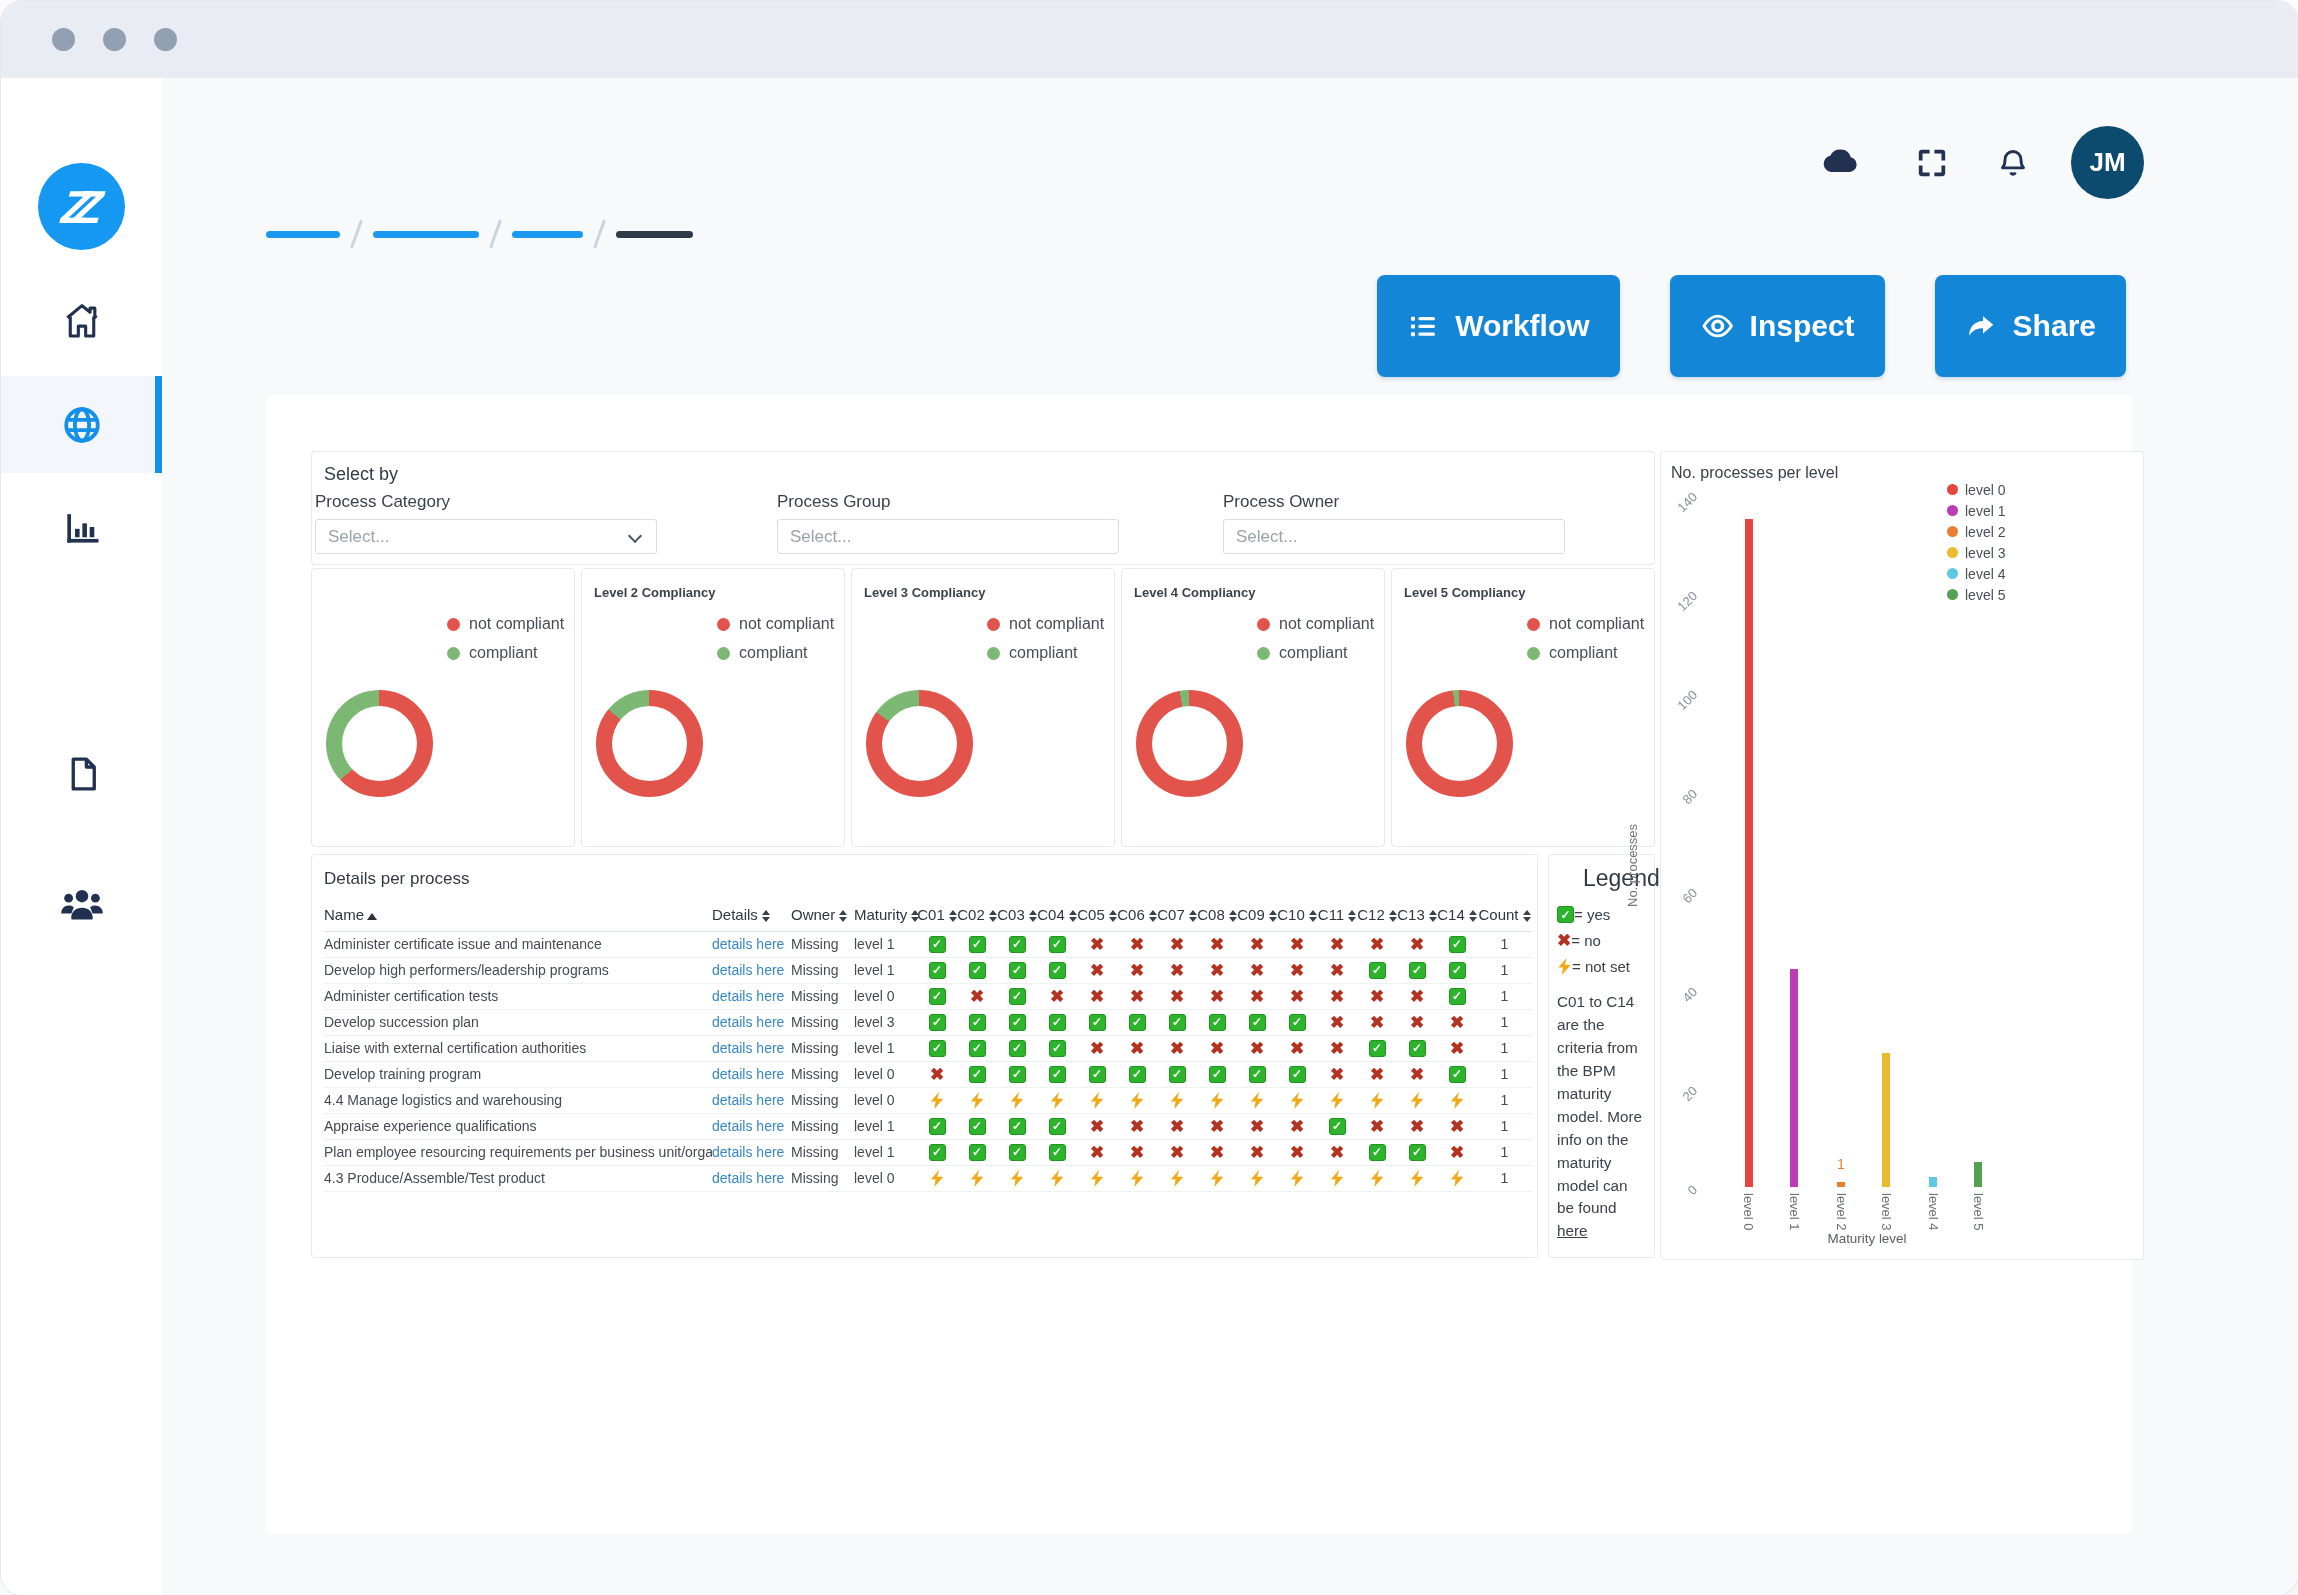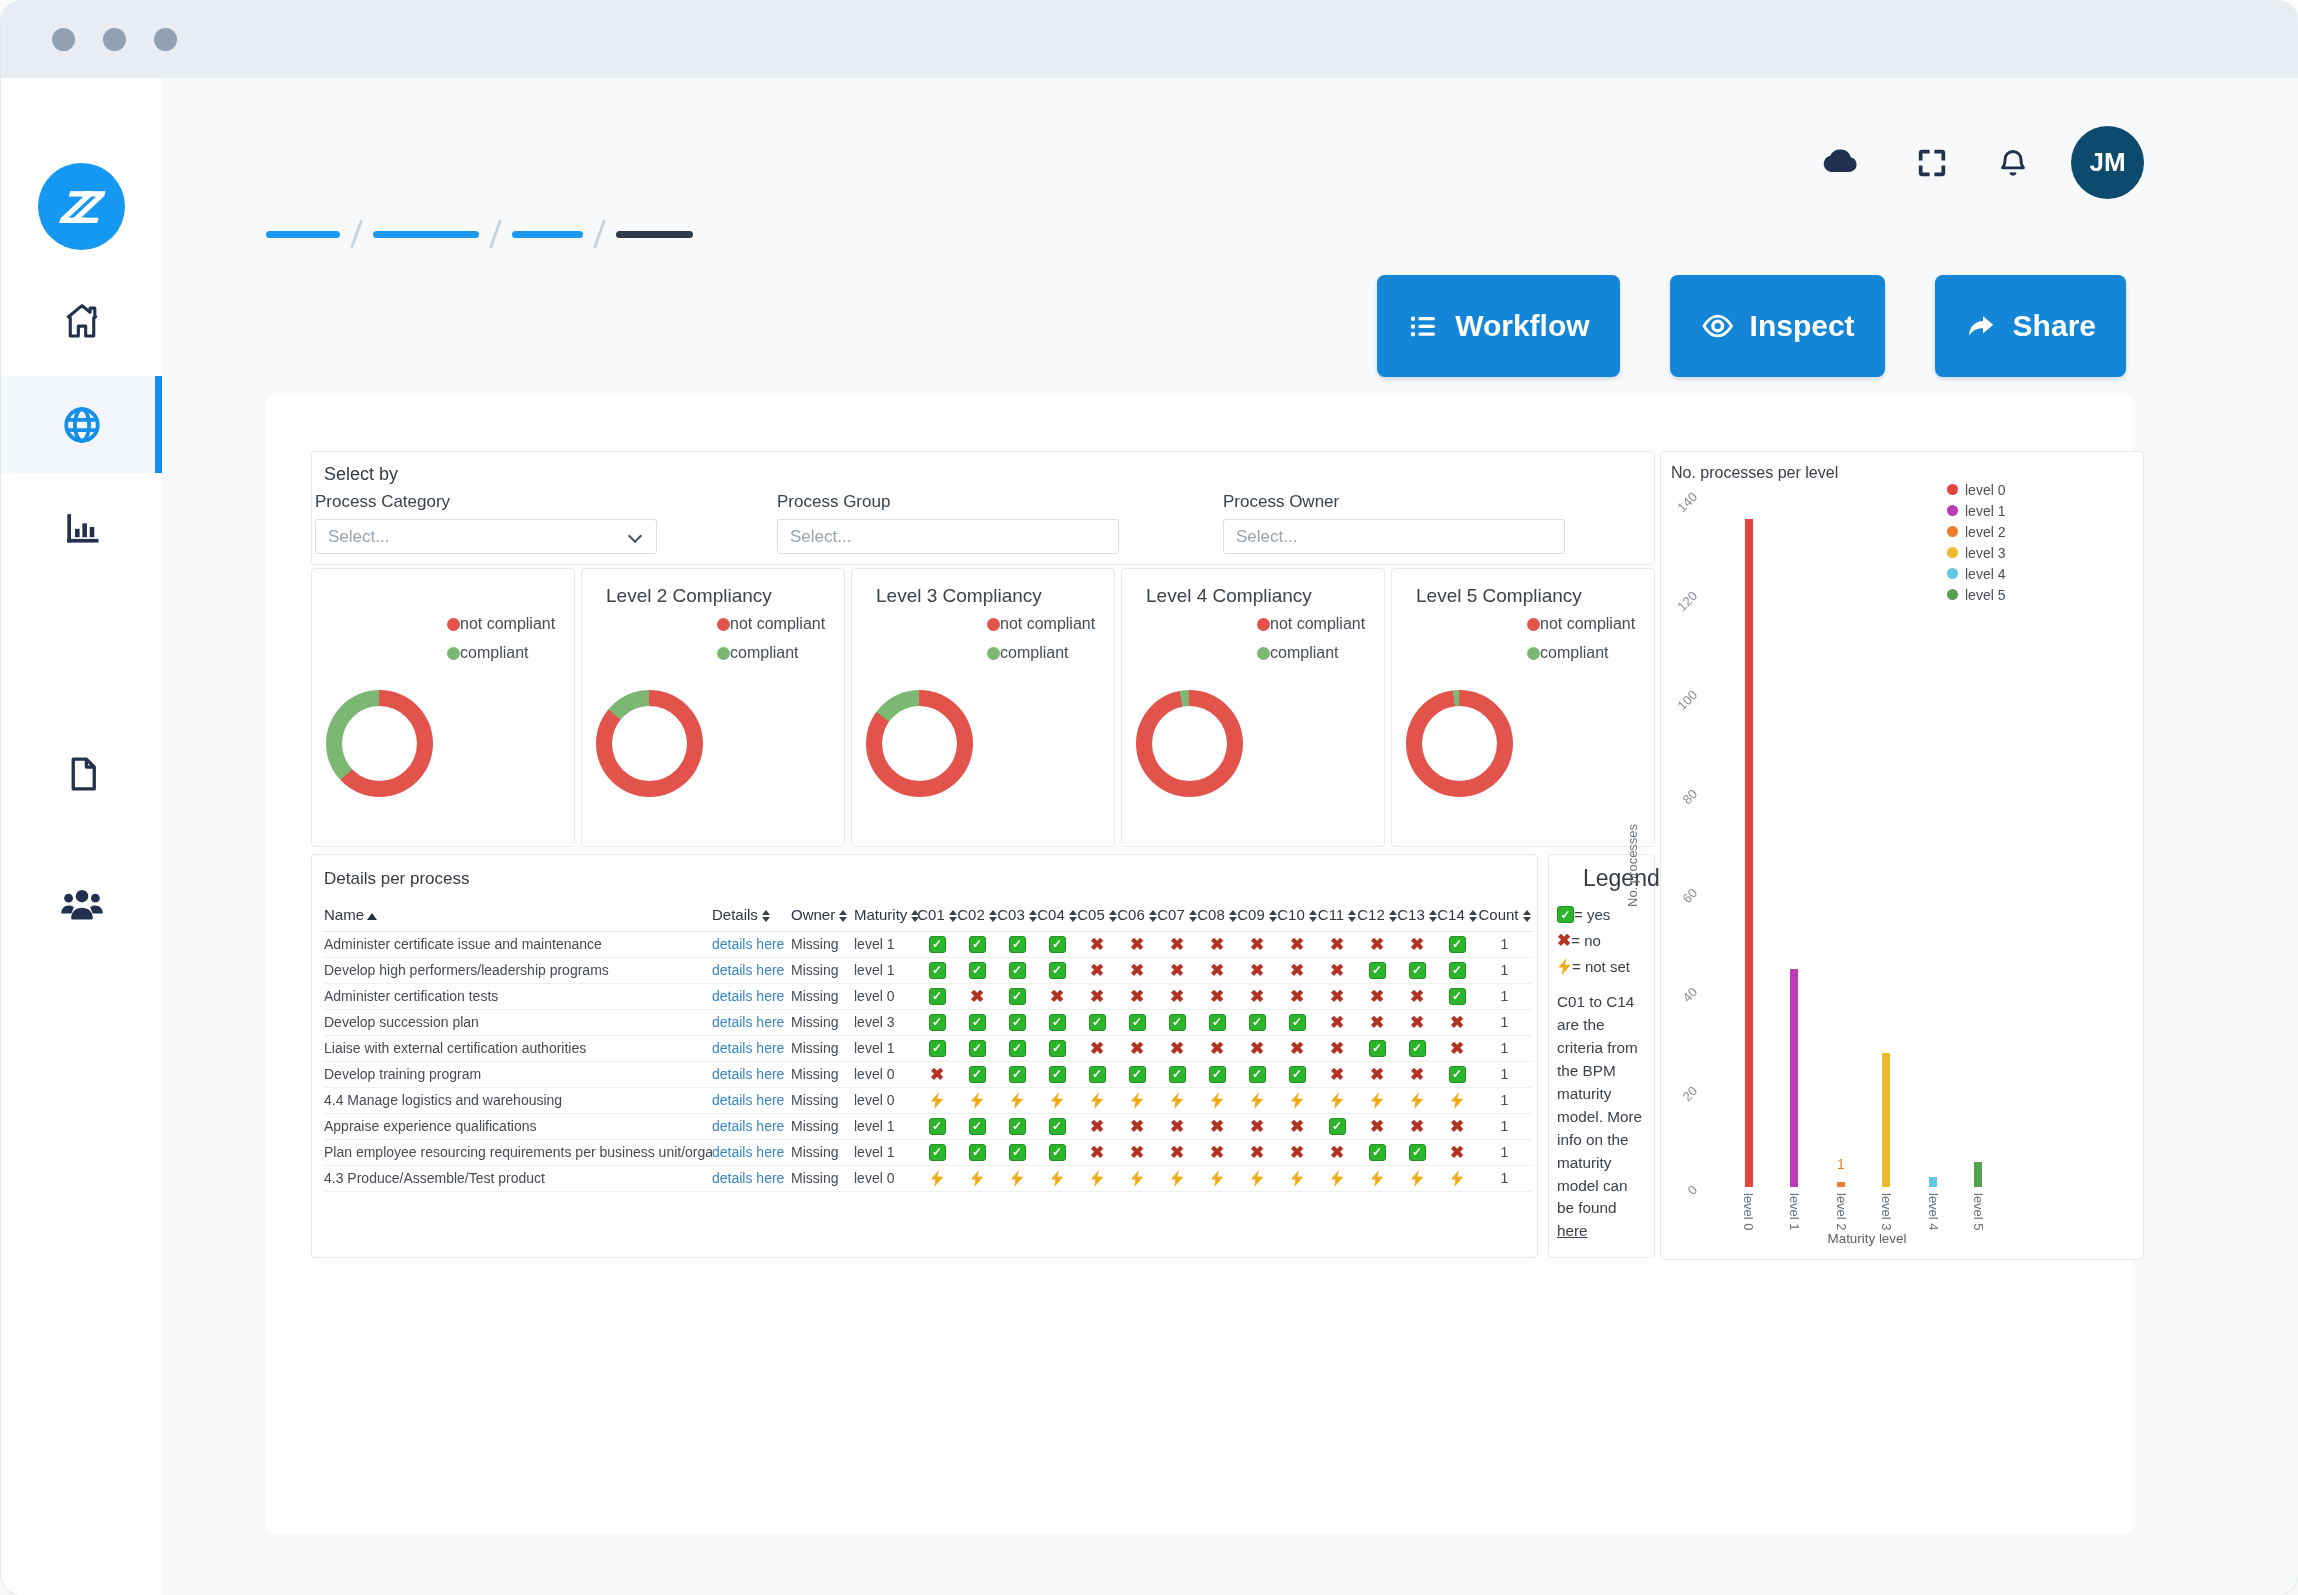--- a/index.html
+++ b/index.html
@@ -40,23 +40,23 @@
   .field-group { position:absolute; top:40px; width:342px; }
   .field-label { font-size:17px; color:#39424d; margin-bottom:7px; }
   .select-box { position:relative; height:35px; border:1px solid #d8dee4; border-radius:3px; background:#fff;
                 display:flex; align-items:center; padding-left:12px; cursor:pointer; }
   .ph { font-size:17px; color:#99a3ad; }
   .chev { position:absolute; right:16px; top:11px; width:10px; height:10px; border-left:2px solid #4a545e;
           border-bottom:2px solid #4a545e; transform:rotate(-45deg); }
   
   .donut-row { position:absolute; left:45px; top:173px; width:1344px; display:flex; gap:6px; }
   .dcard { flex:1; height:279px; position:relative; background:#fff; border:1px solid #e6eaee; border-radius:4px; }
-  .dcard-title { position:absolute; left:24px; top:16px; font-size:19px; color:#3c434b; }
+  .dcard-title { position:absolute; left:12px; top:16px; font-size:13px; color:#3c434b;font-weight:bold; }
   .dcard-legend { position:absolute; left:135px; top:46px; }
-  .dleg-row { display:flex; align-items:center; margin-bottom:11px; cursor:pointer; }
+  .dleg-row { display:flex; align-items:center; gap:9px; margin-bottom:11px; cursor:pointer; }
   .dleg-dot { width:13px; height:13px; border-radius:50%; }
   .dleg-lab { font-size:16px; color:#474e55; }
   .donut { position:absolute; left:14px; top:121px; width:107px; height:107px; border-radius:50%; }
   .hole { position:absolute; left:16px; top:16px; width:75px; height:75px; border-radius:50%; background:#fff; }
   
   .details-row { position:absolute; left:45px; top:459px; width:1344px; height:404px; display:flex; gap:10px; }
   .details-panel { width:1228px; height:404px; position:relative; }
   .panel-title { position:absolute; left:12px; top:14px; font-size:17px; color:#333a42; }
   table { position:absolute; left:12px; top:44px; width:1204px; border-collapse:collapse; table-layout:fixed; }
   th { font-size:15px; font-weight:normal; color:#2f3640; text-align:left; height:32px; border-bottom:1px solid #dfe4e8; cursor:pointer; white-space:nowrap; }

